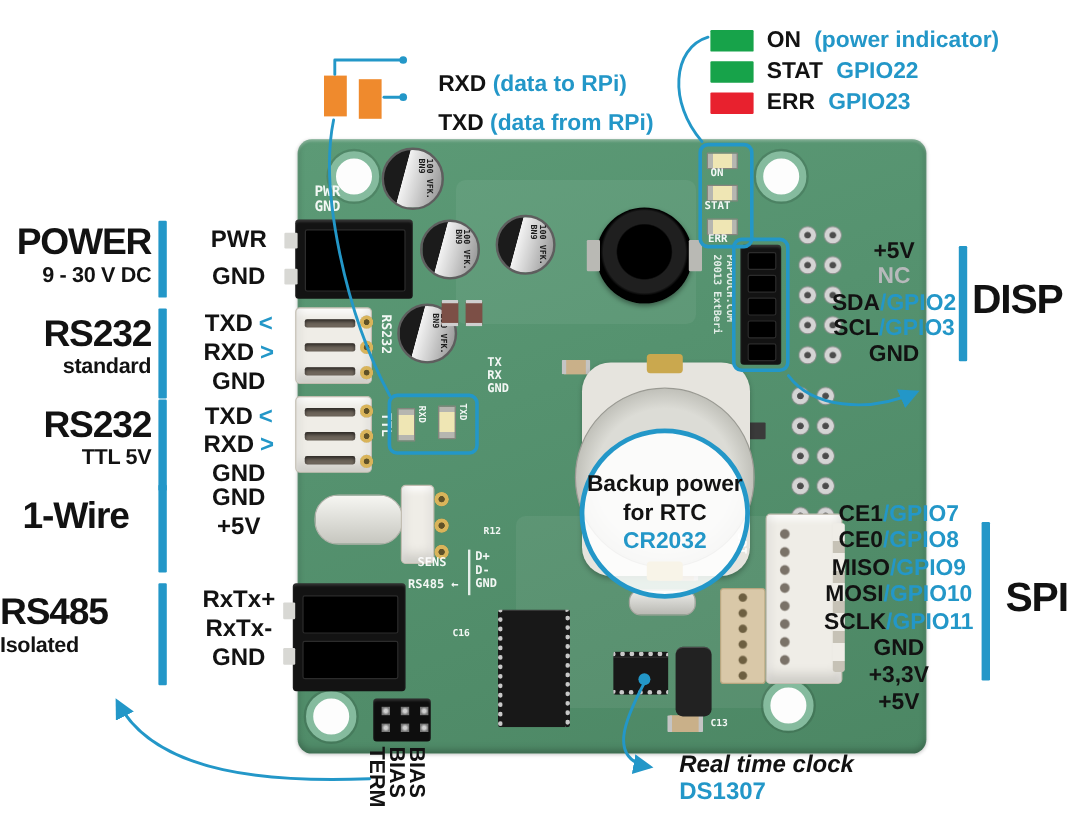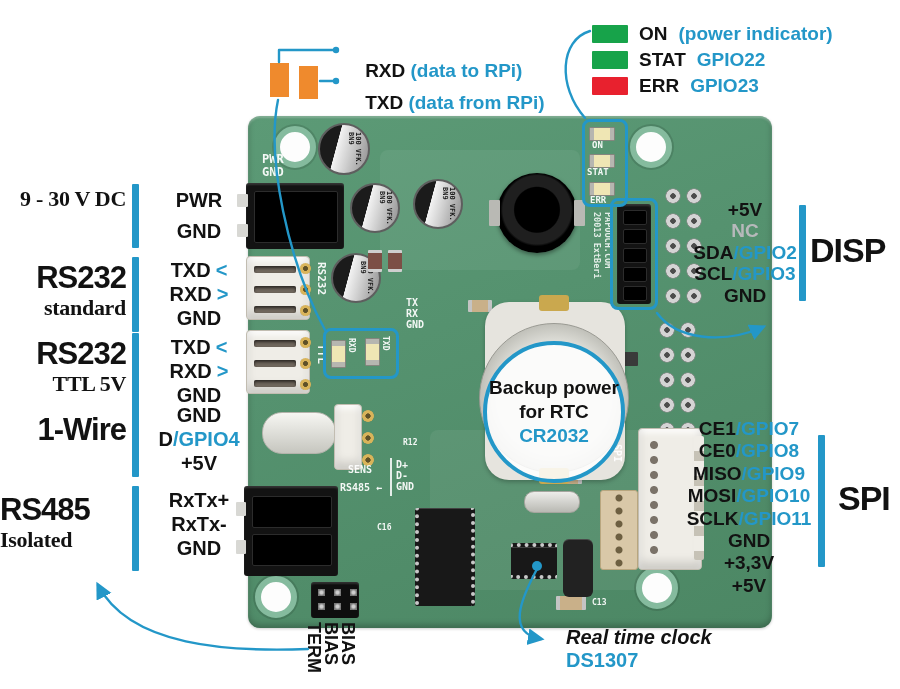--- a/index.html
+++ b/index.html
@@ -6,21 +6,21 @@
     --blue:#2397c8; --orange:#ef8a2d; --green:#17a34a; --red:#e8212e;
     --pcb:#55926f; --ink:#121212; --muted:#b7b9bb;
   }
   html,body{margin:0;padding:0;background:#fff;}
   .canvas{position:relative;width:900px;height:689px;background:#fff;overflow:hidden;
           font-family:"Liberation Sans",sans-serif;color:var(--ink);}
   .abs{position:absolute;}
   .blue{color:var(--blue);}
   .muted{color:var(--muted);}
   .big{font-size:31px;font-weight:700;letter-spacing:-1px;line-height:1.06;}
-  .sub{font-size:22px;font-weight:700;letter-spacing:-0.3px;font-family:Liberation Serif, serif;}
+  .sub{font-size:18px;font-weight:700;letter-spacing:-0.3px;}
   .bar{background:var(--blue);width:7px;border-radius:1px;}
   .pins{font-weight:700;text-align:center;}
   .prow{white-space:pre;}
   .arr{font-weight:700;color:var(--blue);margin-left:5px;}
   .legrow{display:flex;align-items:center;gap:11px;font-size:19px;font-weight:700;}
   .swatch{width:36px;height:18px;border-radius:1px;flex:0 0 auto;}
   .ann{font-weight:700;font-size:19px;white-space:pre;}
   
   .board{background:linear-gradient(160deg,#5c9a76 0%,var(--pcb) 40%,#4c8764 100%);
          border-radius:12px;box-shadow:inset 0 2px 2px rgba(255,255,255,.25), inset 0 -3px 6px rgba(0,0,0,.25), 0 1px 3px rgba(0,0,0,.2);}
@@ -163,21 +163,21 @@
 
   <div class="abs chip plr" style="left:545px;top:327px;width:28px;height:32px;"></div>
   <div class="abs chip ptb" style="left:497px;top:383px;width:82px;height:28px;"></div>
   <div class="abs chip plr" style="left:415px;top:508px;width:60px;height:98px;"></div>
 
   <div class="abs" style="left:485px;top:302px;width:140px;height:178px;background:#e6e4de;border-radius:24px;box-shadow:0 2px 4px rgba(0,0,0,.25);"></div>
   <div class="abs" style="left:479px;top:323px;width:148px;height:148px;border-radius:50%;
        background:radial-gradient(circle,#dcdcd6 55%,#c2c2bb 70%,#a9a9a2 100%);border:1px solid #9a9a93;"></div>
   <div class="abs" style="left:539px;top:295px;width:30px;height:16px;background:#caa84e;border-radius:3px;"></div>
   <div class="abs" style="left:539px;top:468px;width:30px;height:16px;background:#caa84e;border-radius:3px;"></div>
-  <div class="abs bubble" style="left:483px;top:341px;width:142px;height:142px;z-index:5;align-items:center;">
+  <div class="abs bubble" style="left:483px;top:357px;width:142px;height:142px;z-index:5;align-items:center;">
     <span>Backup power</span>
     <span>for RTC</span>
     <span class="blue">CR2032</span>
   </div>
 
   <div class="abs" style="left:262px;top:412px;width:72px;height:40px;border-radius:20px;
        background:linear-gradient(180deg,#f6f6f2,#c6c6bf);border:1px solid #b3b3ab;"></div>
   <div class="abs wconn" style="left:334px;top:404px;width:26px;height:64px;"></div>
   <div class="abs goldpin" style="left:362px;top:410px;width:12px;height:12px;"></div>
   <div class="abs goldpin" style="left:362px;top:432px;width:12px;height:12px;"></div>
@@ -238,20 +238,21 @@
     <span>STAT</span>
     <span class="blue">GPIO22</span>
   </div>
   <div class="abs legrow" style="left:592px;top:75px;">
     <span class="swatch" style="background:var(--red);"></span>
     <span>ERR</span>
     <span class="blue">GPIO23</span>
   </div>
 
   <div class="abs" style="left:0;top:186px;width:126px;text-align:right;">
+    <div class="big">POWER</div>
     <div class="sub">9 - 30 V DC</div>
   </div>
   <div class="abs bar" style="left:132px;top:184px;height:64px;"></div>
   <div class="abs pins" style="left:146px;top:185px;width:106px;font-size:20px;line-height:31px;">
     <div class="prow"><span>PWR</span></div>
     <div class="prow"><span>GND</span></div>
   </div>
 
   <div class="abs" style="left:0;top:262px;width:126px;text-align:right;">
     <div class="big">RS232</div>
@@ -268,27 +269,26 @@
     <div class="big">RS232</div>
     <div class="sub">TTL 5V</div>
   </div>
   <div class="abs bar" style="left:132px;top:333px;height:76px;"></div>
   <div class="abs pins" style="left:146px;top:335px;width:106px;font-size:20px;line-height:24px;">
     <div class="prow"><span>TXD</span><span class="arr">&lt;</span></div>
     <div class="prow"><span>RXD</span><span class="arr">&gt;</span></div>
     <div class="prow"><span>GND</span></div>
   </div>
 
-  <div class="abs" style="left:0;top:414px;width:126px;text-align:right;">
+  <div class="abs" style="left:0;top:414px;width:126px;text-align:center;">
     <div class="big">1-Wire</div>
   </div>
   <div class="abs bar" style="left:132px;top:404px;height:73px;"></div>
   <div class="abs pins" style="left:146px;top:403px;width:106px;font-size:20px;line-height:24px;">
     <div class="prow"><span>GND</span></div>
-    <div class="prow"><span>D</span><span class="blue">/GPIO4</span></div>
     <div class="prow"><span>+5V</span></div>
   </div>
 
   <div class="abs" style="left:0;top:494px;width:126px;text-align:left;">
     <div class="big">RS485</div>
     <div class="sub">Isolated</div>
   </div>
   <div class="abs bar" style="left:132px;top:486px;height:85px;"></div>
   <div class="abs pins" style="left:146px;top:488px;width:106px;font-size:20px;line-height:24px;">
     <div class="prow"><span>RxTx+</span></div>

